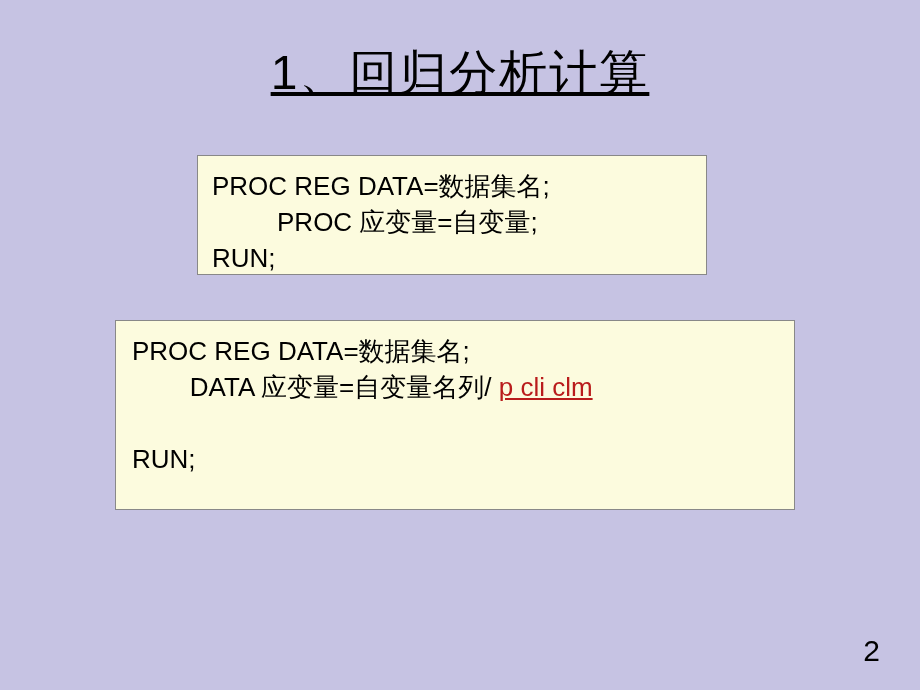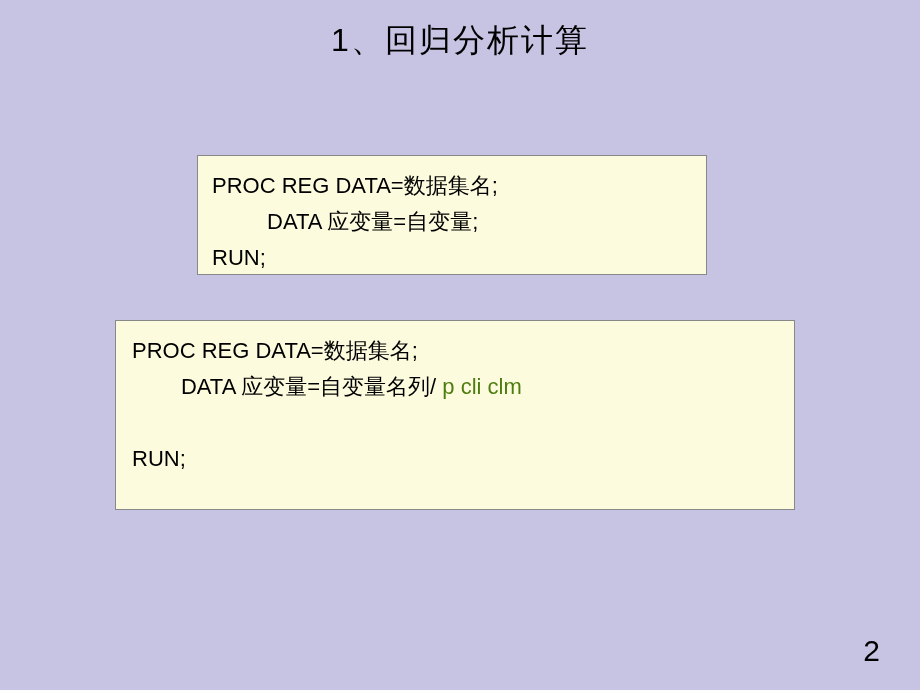--- a/index.html
+++ b/index.html
@@ -10,25 +10,26 @@
     body {
       width: 920px;
       height: 690px;
       background-color: #c6c3e3;
       font-family: Arial, "Microsoft YaHei", SimSun, sans-serif;
       position: relative;
       overflow: hidden;
     }
     .title {
       text-align: center;
-      font-size: 32px;
+      font-size: 48px;
       font-weight: normal;
       color: #000;
-      padding-top: 19px;
+      padding-top: 41px;
       letter-spacing: 2px;
+      text-decoration: underline;
     }
     .code-box {
       background-color: #fcfbde;
       border: 1px solid #888;
       position: absolute;
     }
     .box1 {
       left: 197px;
       top: 155px;
       width: 510px;
@@ -36,48 +37,49 @@
       padding: 12px 14px;
     }
     .box2 {
       left: 115px;
       top: 320px;
       width: 680px;
       height: 190px;
       padding: 12px 16px;
     }
     .code-line {
-      font-size: 22px;
+      font-size: 26px;
       line-height: 36px;
       color: #000;
       font-family: Arial, SimSun, sans-serif;
       white-space: pre;
     }
     .red {
-      color: #4d7c0f;
+      color: #b91c1c;
+      text-decoration: underline;
     }
     .page-num {
       position: absolute;
       bottom: 22px;
       right: 40px;
       font-size: 30px;
       color: #000;
     }
     .blank-line {
       height: 36px;
     }
   </style>
 </head>
 <body>
 
 <h1 class="title">1、回归分析计算</h1>
 
 <div class="code-box box1">
   <div class="code-line">PROC REG DATA=数据集名;</div>
-  <div class="code-line">         DATA 应变量=自变量;</div>
+  <div class="code-line">         PROC 应变量=自变量;</div>
   <div class="code-line">RUN;</div>
 </div>
 
 <div class="code-box box2">
   <div class="code-line">PROC REG DATA=数据集名;</div>
   <div class="code-line"><span>        DATA 应变量=自变量名列/ </span><span class="red">p cli clm</span></div>
   <div class="blank-line"></div>
   <div class="code-line">RUN;</div>
 </div>
 

